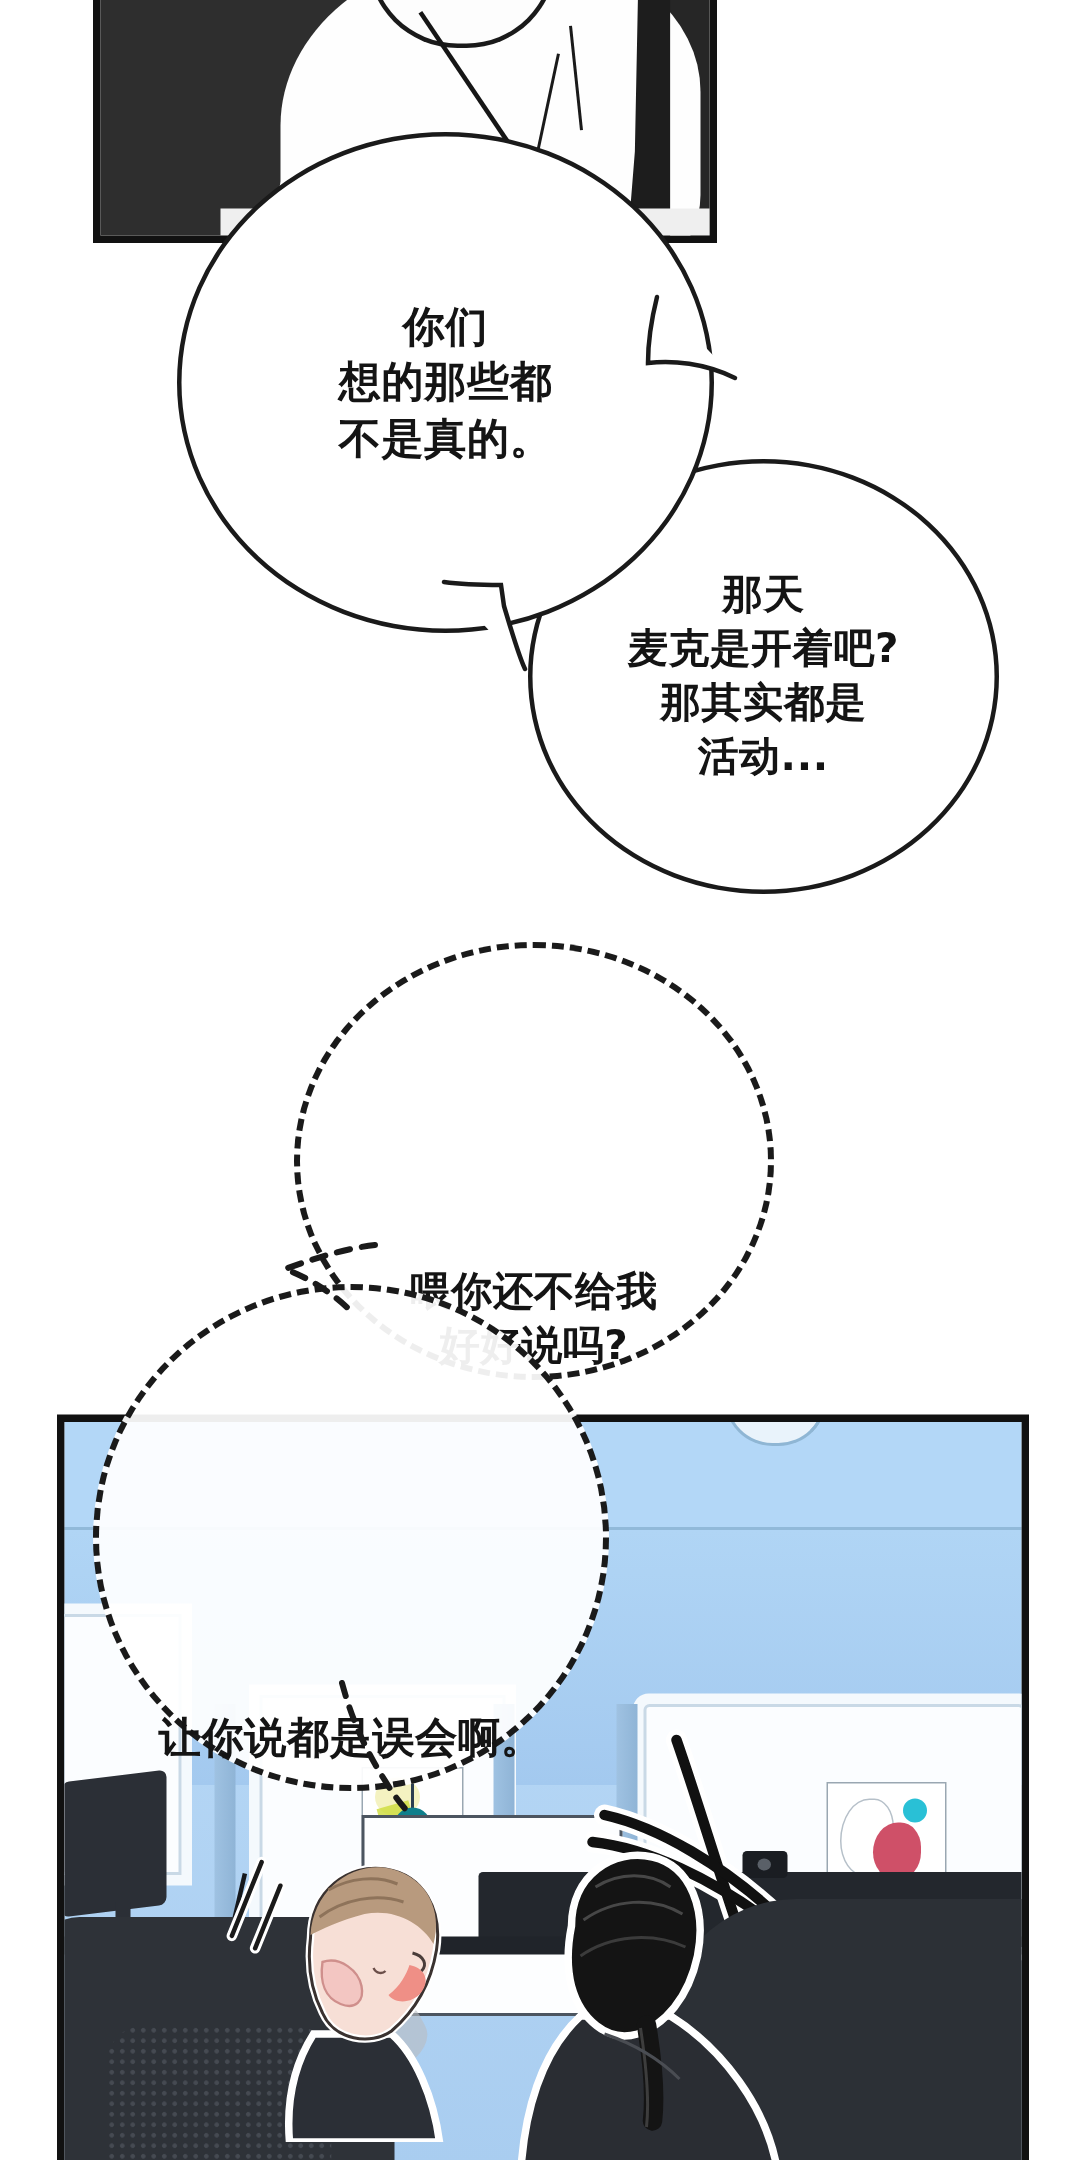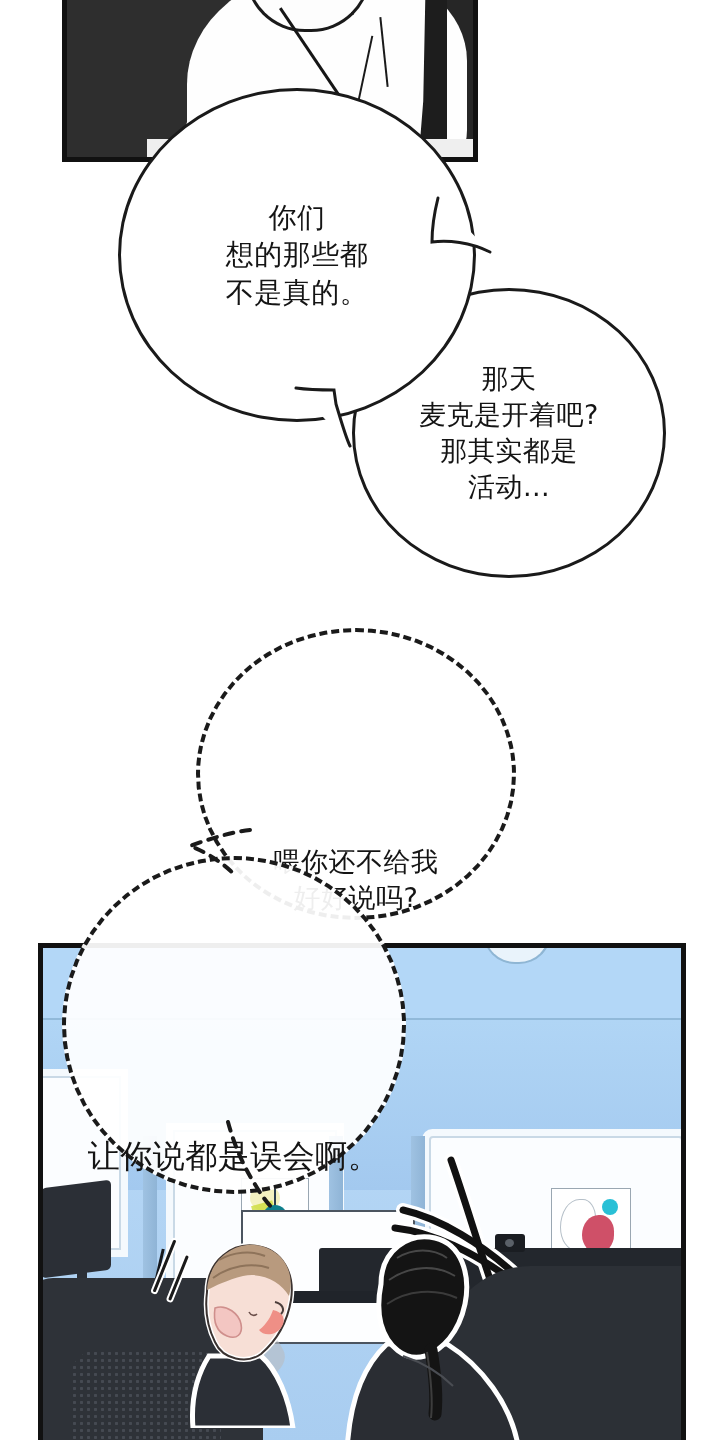--- a/index.html
+++ b/index.html
@@ -128,39 +128,39 @@
     background: #ffffff;
     border: 3px solid #1a1a1a;
   }
   .bubble-dashed {
     background: rgba(255,255,255,0.93);
     border: 4px dashed #1a1a1a;
     align-items: flex-end;
   }
   .bubble-text {
     color: #141414;
-    font-weight: 400;
+    font-weight: 700;
     line-height: 1.34;
     white-space: pre-line;
     letter-spacing: 0.5px;
     font-family: "DejaVu Sans", "Liberation Sans", sans-serif;
   }
 
   #bubble-1 {
     left: 118px;
     top: 88px;
     width: 358px;
     height: 334px;
     z-index: 12;
   }
   #bubble-1 .bubble-text { font-size: 28px; }
 
   #bubble-2 {
     left: 352px;
-    top: 288px;
+    top: 306px;
     width: 314px;
     height: 290px;
     z-index: 11;
   }
   #bubble-2 .bubble-text { font-size: 27px; }
 
   
   .tail1 {
     position: absolute;
     left: 294px;
@@ -190,21 +190,21 @@
   #bubble-3 .bubble-text { font-size: 27px; }
 
   #bubble-4 {
     left: 62px;
     top: 856px;
     width: 344px;
     height: 338px;
     z-index: 22;
   }
   #bubble-4 .bubble-text {
-    font-size: 32px;
+    font-size: 28px;
     transform: translateY(-12px);
   }
 
   .tail3 {
     position: absolute;
     left: 188px;
     top: 824px;
     width: 66px;
     height: 56px;
     z-index: 23;

